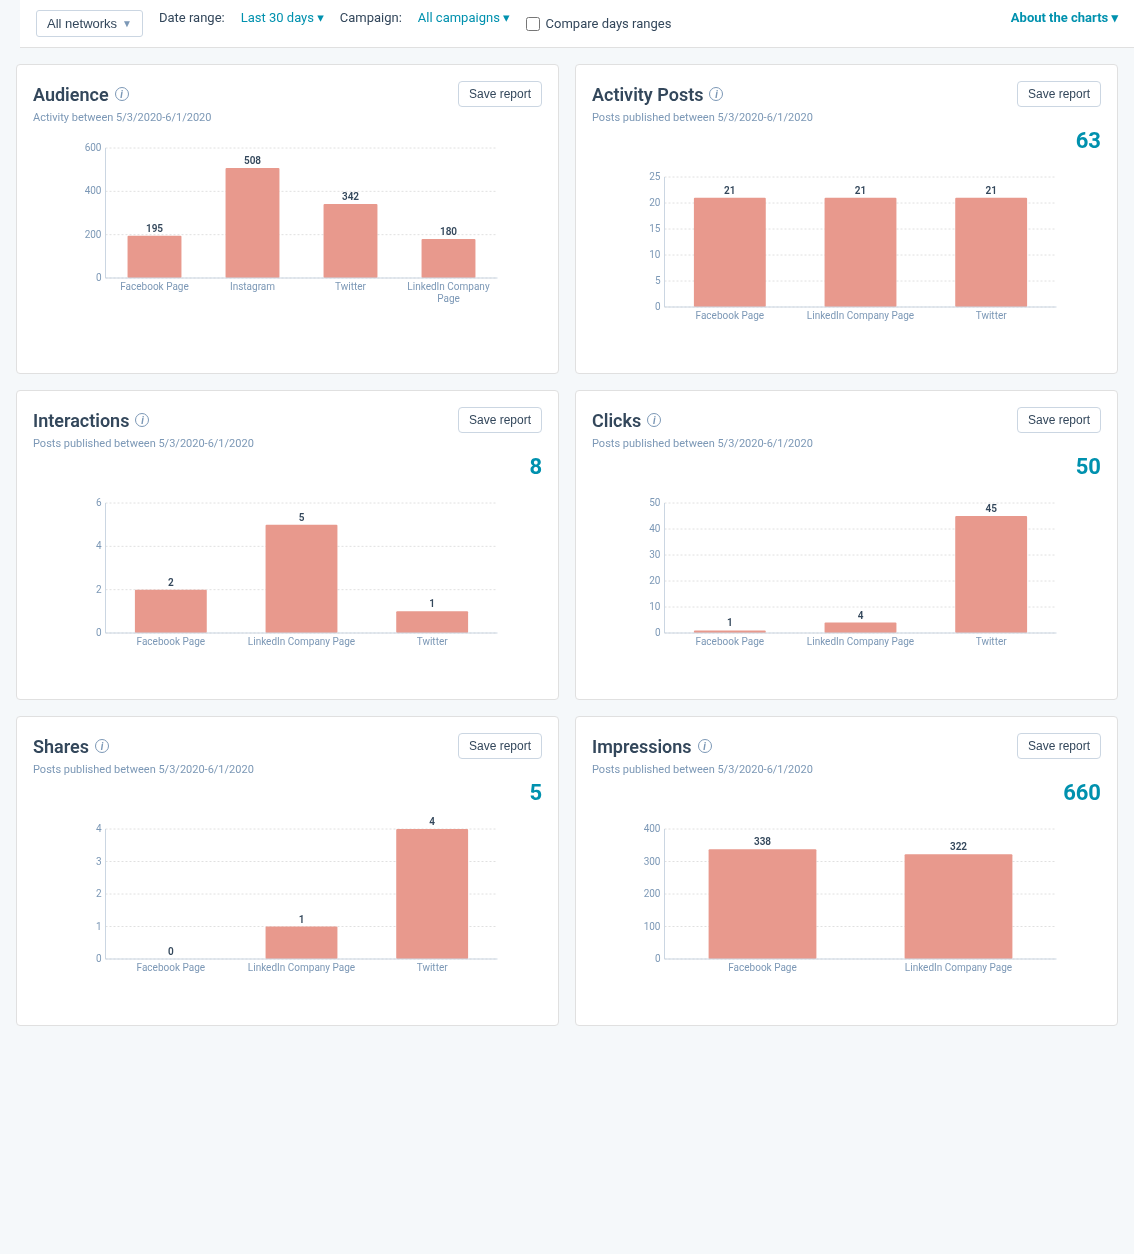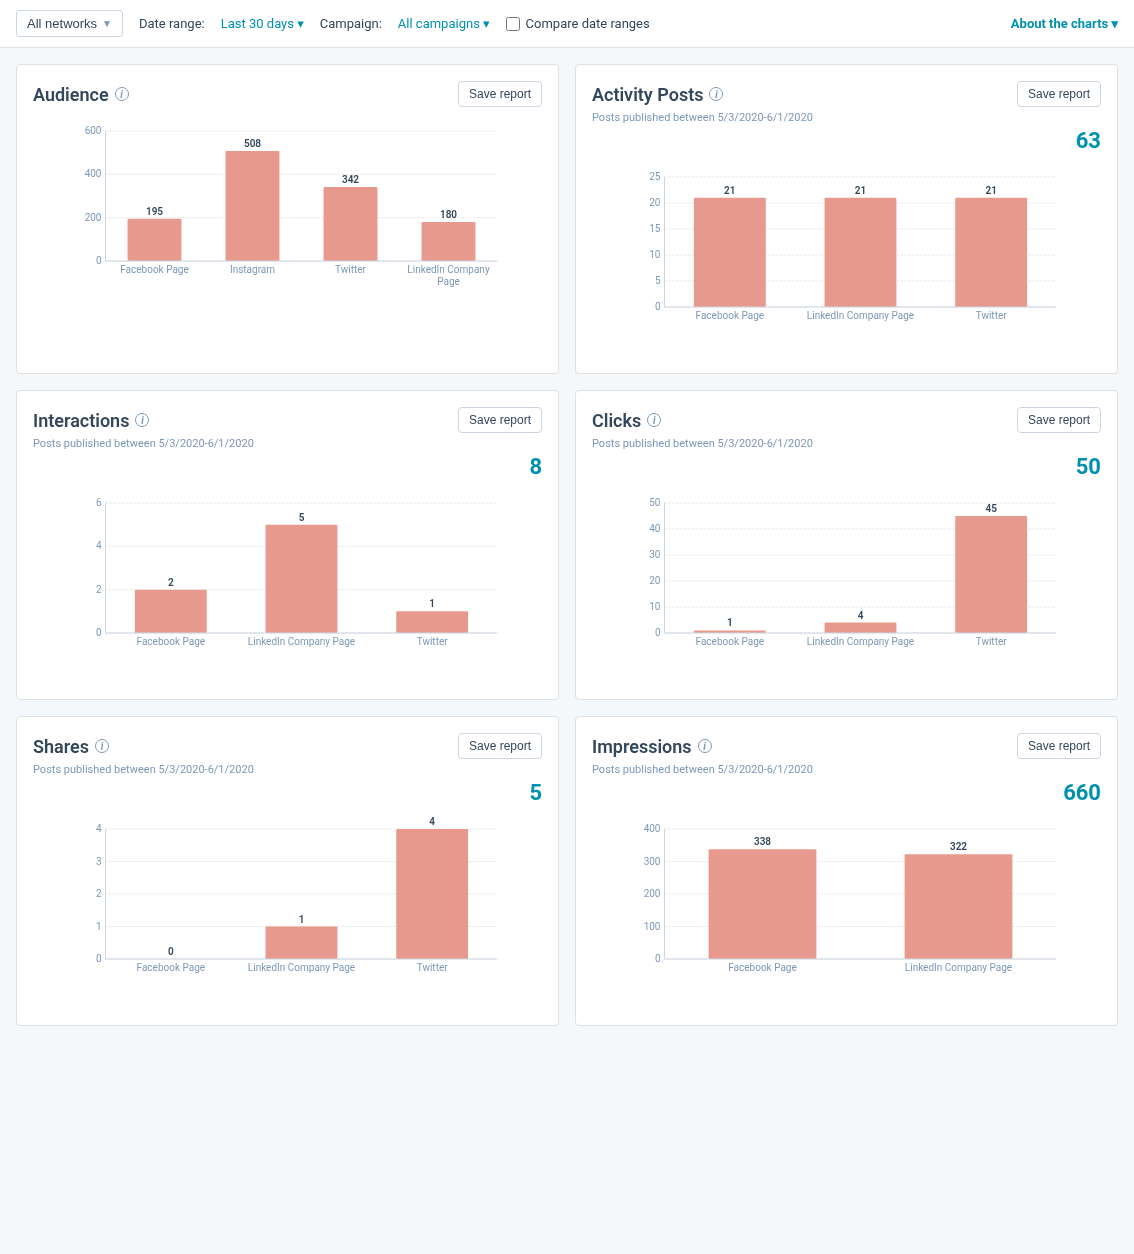--- a/index.html
+++ b/index.html
@@ -4,26 +4,26 @@
   <style>
     * { box-sizing: border-box; margin: 0; padding: 0; }
     body {
       font-family: -apple-system, BlinkMacSystemFont, 'Segoe UI', Roboto, sans-serif;
       background: #f5f8fa;
       color: #33475b;
       font-size: 13px;
     }
     .top-bar {
       display: flex;
-      align-items: center;
       gap: 16px;
       padding: 10px 16px;
       background: #fff;
       border-bottom: 1px solid #e0e0e0;
       flex-wrap: wrap;
+      margin-left: 20px;
     }
     .top-bar-right {
       margin-left: auto;
       font-weight: bold;
     }
     .dropdown-btn {
       background: #fff;
       border: 1px solid #cbd6e2;
       border-radius: 3px;
       padding: 5px 10px;
@@ -131,39 +131,40 @@
     <span>Last 30 days</span> ▾
   </a>
 
   <span class="label-text">Campaign:</span>
   <a class="highlight-link">
     <span>All campaigns</span> ▾
   </a>
 
   <div class="compare-wrap">
     <input type="checkbox" class="checkbox-input" style="">
-    <span class="label-text">Compare date ranges</span>
+    <span class="label-text">Compare days ranges</span>
   </div>
 
   <div class="top-bar-right">
     <a class="highlight-link">
       <span>About the charts</span> ▾
     </a>
   </div>
 </div>
 
 <div class="main-content" id="main-grid">
 <div class="chart-card">
     <div class="card-header">
       <div class="card-title">
         <span>Audience</span>
         <span class="info-icon">i</span>
       </div>
       <button class="save-report-btn">Save report</button>
     </div>
+    <div class="card-subtitle">Activity between 5/3/2020-6/1/2020</div>
     <div class="chart-area">
       <svg viewBox="0 0 440 200" class="bar-chart">
           <line class="grid-line" x1="38" y1="150" x2="430" y2="150"></line>
           <text class="axis-label" x="34" y="153" text-anchor="end">0</text>
           <line class="grid-line" x1="38" y1="106.66666666666667" x2="430" y2="106.66666666666667"></line>
           <text class="axis-label" x="34" y="109.66666666666667" text-anchor="end">200</text>
           <line class="grid-line" x1="38" y1="63.33333333333334" x2="430" y2="63.33333333333334"></line>
           <text class="axis-label" x="34" y="66.33333333333334" text-anchor="end">400</text>
           <line class="grid-line" x1="38" y1="20" x2="430" y2="20"></line>
           <text class="axis-label" x="34" y="23" text-anchor="end">600</text>

